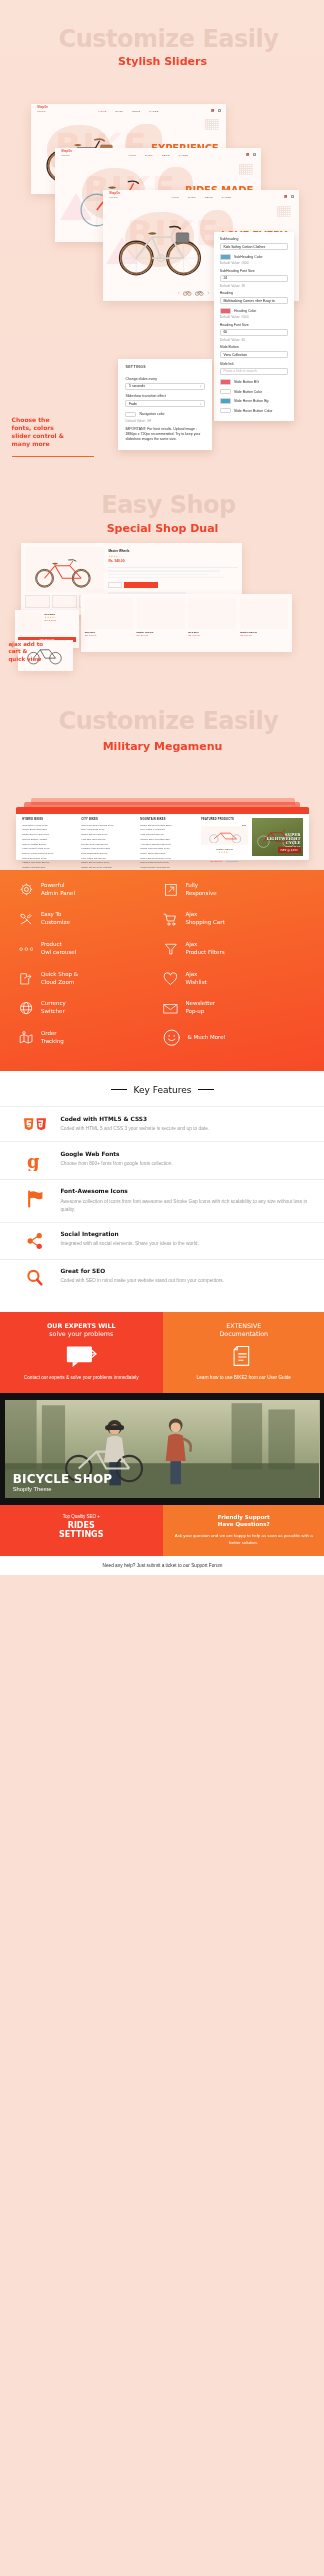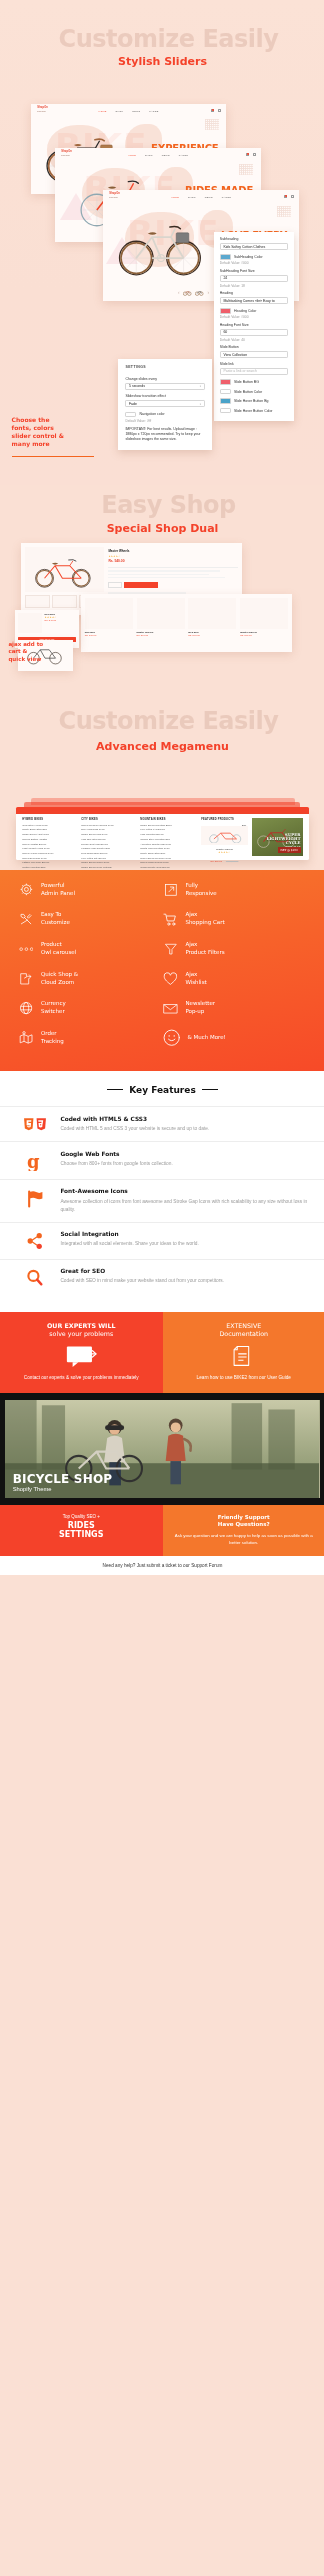--- a/index.html
+++ b/index.html
@@ -132,21 +132,21 @@
   .aw-head h2{color:#fff;font-size:10px;font-weight:400;font-family:"DejaVu Sans",sans-serif;}
   .aw-grid{display:grid;grid-template-columns:1fr 1fr;row-gap:13.7px;padding:0 18px;}
   .aw-item{display:flex;align-items:center;gap:6.9px;}
   .aw-ico{width:16px;height:16px;flex:0 0 16px;display:flex;align-items:center;justify-content:center;color:#fff;}
   .aw-lbl{color:#fff;font-size:5.5px;line-height:1.45;font-family:"DejaVu Sans",sans-serif;}
 
   
   .keyf{background:#fff;padding:13.7px 0 16px;}
   .kf-head{display:flex;align-items:center;justify-content:center;gap:6.3px;margin-bottom:11.6px;}
   .kf-head .ln{width:16px;height:0.8px;background:#111;}
-  .kf-head h2{color:#111;font-size:9px;font-weight:700;font-family:"DejaVu Sans",sans-serif;}
+  .kf-head h2{color:#111;font-size:9px;font-weight:400;font-family:"DejaVu Sans",sans-serif;}
   .kf-row{display:flex;gap:8.4px;padding:8.4px 17px;border-top:0.5px solid #ededed;align-items:flex-start;}
   .kf-row:first-of-type{border-top:none;}
   .kf-ico{width:35px;flex:0 0 35px;display:flex;justify-content:center;padding-top:1.1px;}
   .kf-txt h3{font-size:5.8px;font-weight:700;color:#111;margin-bottom:3.2px;font-family:"DejaVu Sans",sans-serif;}
   .kf-txt p{font-size:4.8px;color:#9b9b9b;line-height:1.65;}
 
   
   .two{display:flex;}
   .two > div{flex:1;padding:10.5px 8.4px 11.6px;text-align:center;color:#fff;}
   .ex{background:#f4422a;}
@@ -498,21 +498,21 @@
     </svg>
   </div>
 
   <div class="left-claim" style="left:8.4px;top:156px;white-space:pre-line;font-size:5.5px;">ajax add to
 cart &amp;
 quick view</div>
 </div>
 
 <div class="sec mega">
   <div class="ghost-title" style="top:10.5px;">Customize Easily</div>
-  <div class="sub-title" style="top:44px;">Advanced Megamenu</div>
+  <div class="sub-title" style="top:44px;">Military Megamenu</div>
 
   <div class="mm-stack1" style="left:31px;top:102px;width:264px;height:7.4px;opacity:.35;"></div>
   <div class="mm-stack2" style="left:24px;top:106px;width:276px;height:7.4px;opacity:.6;"></div>
   <div class="mm-bar" style="left:16px;top:111px;width:293px;height:6.9px;"></div>
 
   <div class="mm-panel" style="left:16px;top:118px;width:293px;height:46px;padding:4.2px 6.3px;">
     <div style="display:flex;gap:4.2px;">
       <div style="width:57px;">
         <div class="mm-col-h">HYBRID BIKES</div>
         <div class="mm-li">Gear Steel Hybrid Cycle</div>

